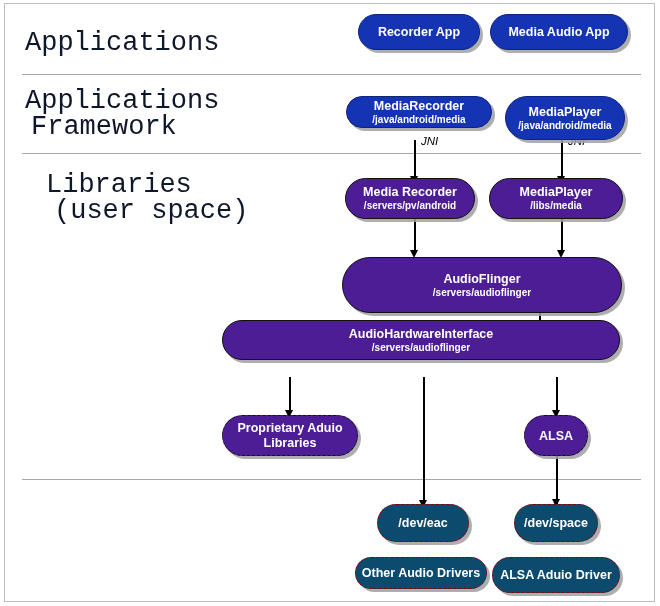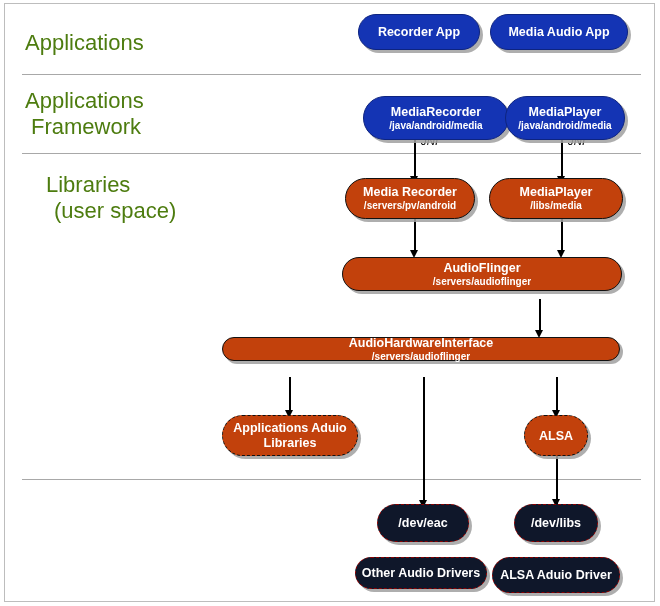--- a/index.html
+++ b/index.html
@@ -28,25 +28,26 @@
   }
   .divider {
     position: absolute;
     left: 22px;
     width: 619px;
     height: 0;
     border-top: 1px solid #a8a8a8;
   }
   .layer-label {
     position: absolute;
-    color: #4d7c0f;
-    font-size: 22px;
+    color: #0f172a;
+    font-size: 27px;
     line-height: 26px;
     white-space: pre;
     letter-spacing: 0px;
+    font-family: Liberation Mono, monospace;
   }
   
   .conn {
     position: absolute;
     background: #000000;
     width: 1.6px;
   }
   .arrowhead {
     position: absolute;
     width: 0;
@@ -88,29 +89,29 @@
   }
   .node.two-line .title { line-height: 15px; }
   .blue {
     background: #1434b4;
     border: 1.3px solid #0e2480;
   }
   .green {
     background: #22c council;
   }
   .green {
-    background: #c2410c;
+    background: #4c1d95;
     border: 1.3px solid #111111;
     text-align: center;
   }
   .green.dashed {
     border: 1.6px dashed #111111;
   }
   .red {
-    background: #0f172a;
+    background: #0c4a6e;
     border: 1.6px dashed #8a0000;
     text-align: center;
   }
 </style>
 </head>
 <body>
 
 <div id="diagram">
 
   <div class="frame"></div>
@@ -158,65 +159,65 @@
   <div class="arrowhead" style="left:552px; top:499px;"></div>
 
   <div class="node blue" style="left:358px; top:14px; width:122px; height:36px;">
     <div class="title">Recorder App</div>
   </div>
 
   <div class="node blue" style="left:490px; top:14px; width:138px; height:36px;">
     <div class="title">Media Audio App</div>
   </div>
 
-  <div class="node blue two-line" style="left:363px; top:96px; width:146px; height:44px;">
+  <div class="node blue two-line" style="left:346px; top:96px; width:146px; height:32px;">
     <div class="title">MediaRecorder</div>
     <div class="sub">/java/android/media</div>
   </div>
 
   <div class="node blue two-line" style="left:505px; top:96px; width:120px; height:44px;">
     <div class="title">MediaPlayer</div>
     <div class="sub">/java/android/media</div>
   </div>
 
   <div class="node green two-line" style="left:345px; top:178px; width:130px; height:41px;">
     <div class="title">Media Recorder</div>
     <div class="sub">/servers/pv/android</div>
   </div>
 
   <div class="node green two-line" style="left:489px; top:178px; width:134px; height:41px;">
     <div class="title">MediaPlayer</div>
     <div class="sub">/libs/media</div>
   </div>
 
-  <div class="node green two-line" style="left:342px; top:257px; width:280px; height:34px;">
+  <div class="node green two-line" style="left:342px; top:257px; width:280px; height:56px;">
     <div class="title">AudioFlinger</div>
     <div class="sub">/servers/audioflinger</div>
   </div>
 
-  <div class="node green two-line" style="left:222px; top:337px; width:398px; height:24px;">
+  <div class="node green two-line" style="left:222px; top:320px; width:398px; height:40px;">
     <div class="title">AudioHardwareInterface</div>
     <div class="sub">/servers/audioflinger</div>
   </div>
 
   <div class="node green dashed two-line" style="left:222px; top:415px; width:136px; height:41px;">
-    <div class="title">Applications Aduio</div>
+    <div class="title">Proprietary Aduio</div>
     <div class="title">Libraries</div>
   </div>
 
   <div class="node green dashed" style="left:524px; top:415px; width:64px; height:41px;">
     <div class="title">ALSA</div>
   </div>
 
   <div class="node red" style="left:377px; top:504px; width:92px; height:38px;">
     <div class="title">/dev/eac</div>
   </div>
 
   <div class="node red" style="left:514px; top:504px; width:84px; height:38px;">
-    <div class="title">/dev/libs</div>
+    <div class="title">/dev/space</div>
   </div>
 
   <div class="node red" style="left:355px; top:557px; width:132px; height:32px;">
     <div class="title">Other Audio Drivers</div>
   </div>
 
   <div class="node red" style="left:492px; top:557px; width:128px; height:36px;">
     <div class="title">ALSA Aduio Driver</div>
   </div>
 

